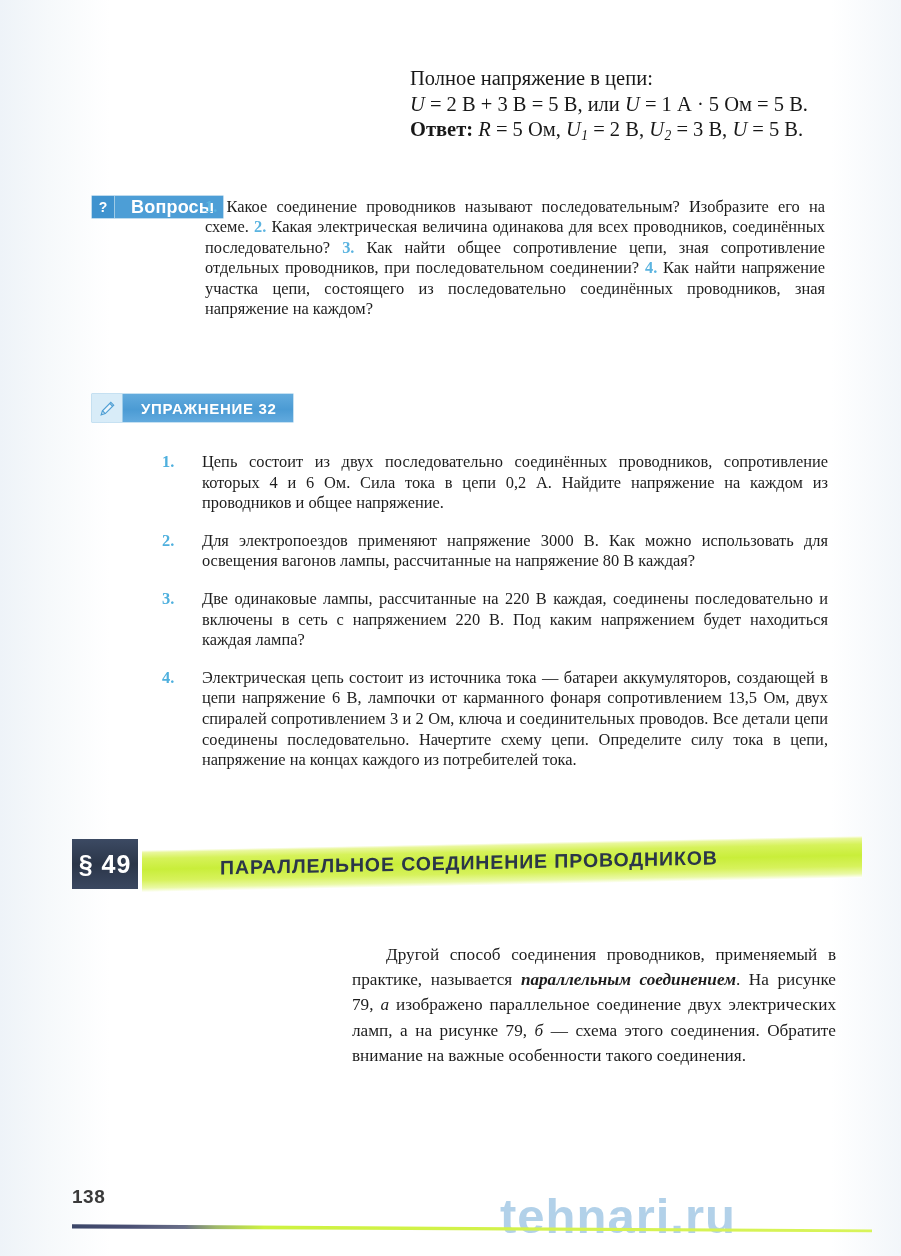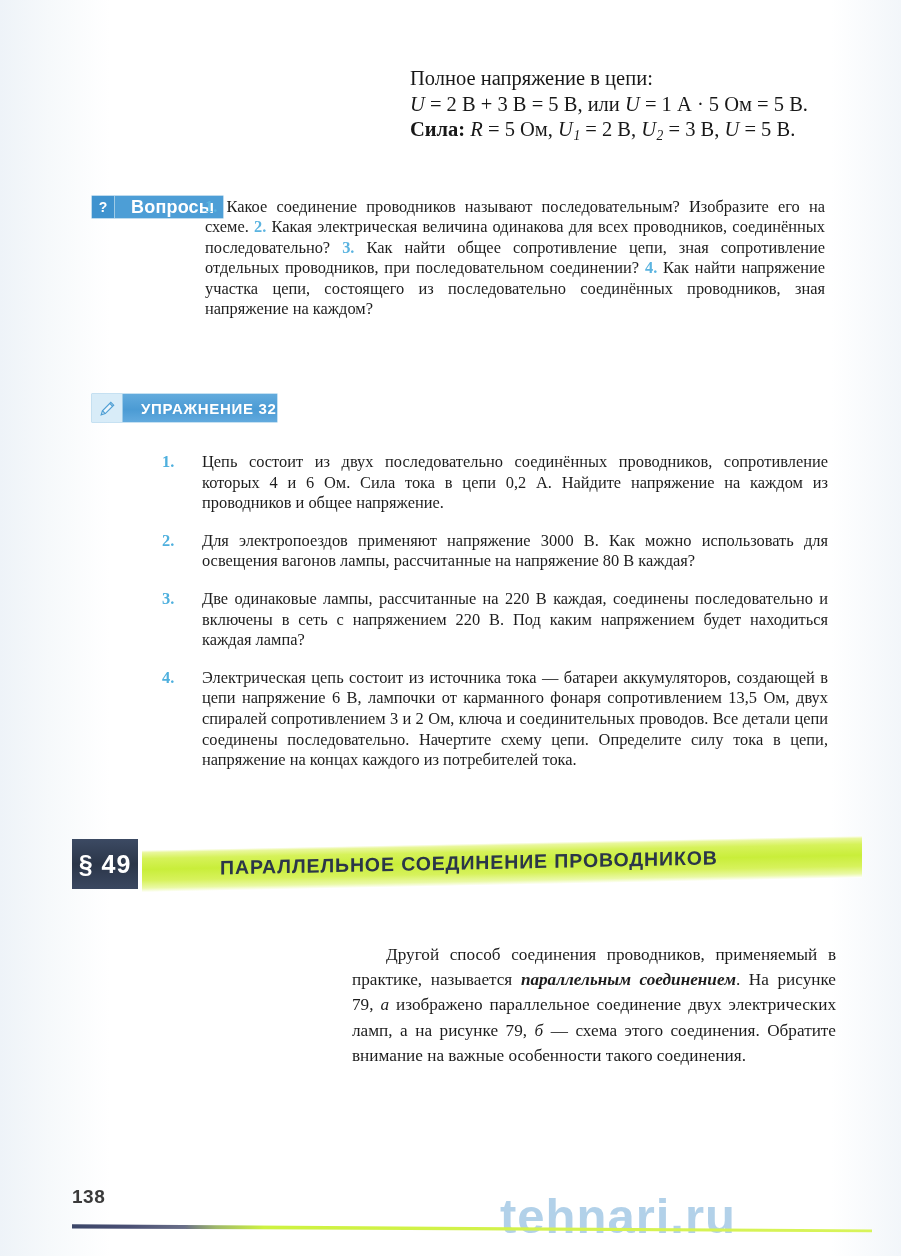--- a/index.html
+++ b/index.html
@@ -125,21 +125,21 @@
     width: 30px;
     display: flex;
     align-items: center;
     justify-content: center;
     background: #d8ecf8;
     border-right: 1px solid #9ccbe8;
   }
   .exercise-banner-label {
     display: flex;
     align-items: center;
-    padding: 0 0 0 18px;
+    padding: 0 16px 0 18px;
     color: #ffffff;
     font-family: "Liberation Sans", sans-serif;
     font-weight: bold;
     font-size: 15px;
     letter-spacing: 0.7px;
   }
 
   
   .exercise-list {
     position: absolute;
@@ -284,21 +284,21 @@
 
   <div class="page-scan-tint"></div>
   <div class="page-scan-tint-right"></div>
 
   <div class="formula-block">
     <div class="formula-line">Полное напряжение в цепи:</div>
     <div class="formula-line">
       <span class="f-it">U</span> = 2&nbsp;В + 3&nbsp;В = 5&nbsp;В, или <span class="f-it">U</span> = 1&nbsp;А&nbsp;·&nbsp;5&nbsp;Ом = 5&nbsp;В.
     </div>
     <div class="formula-line">
-      <span class="f-bold">Сила:</span>
+      <span class="f-bold">Ответ:</span>
       <span class="f-it">R</span> = 5&nbsp;Ом, <span class="f-it">U</span><span class="f-sub">1</span> = 2&nbsp;В, <span class="f-it">U</span><span class="f-sub">2</span> = 3&nbsp;В, <span class="f-it">U</span> = 5&nbsp;В.
     </div>
   </div>
 
   <div class="questions-badge">
     <div class="questions-badge-icon">?</div>
     <div class="questions-badge-label">Вопросы</div>
   </div>
 
   <div class="questions-text">

